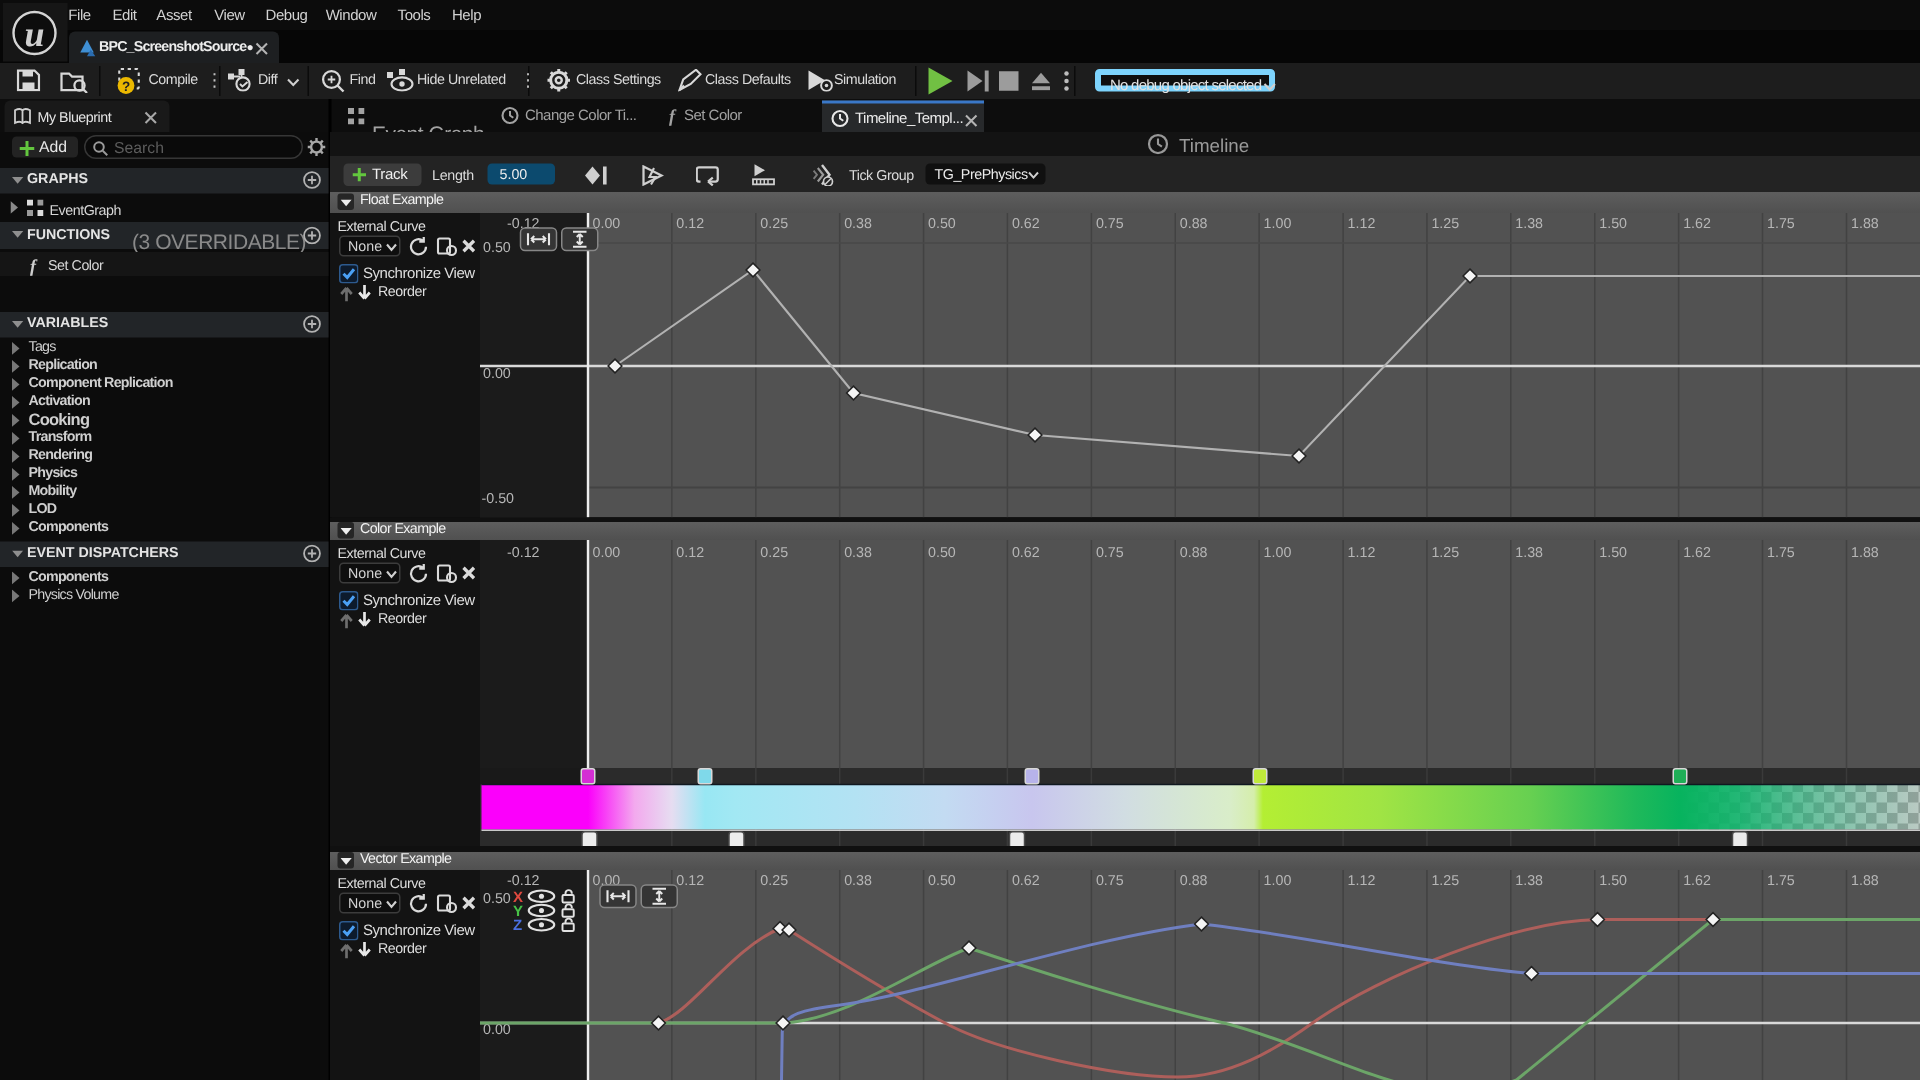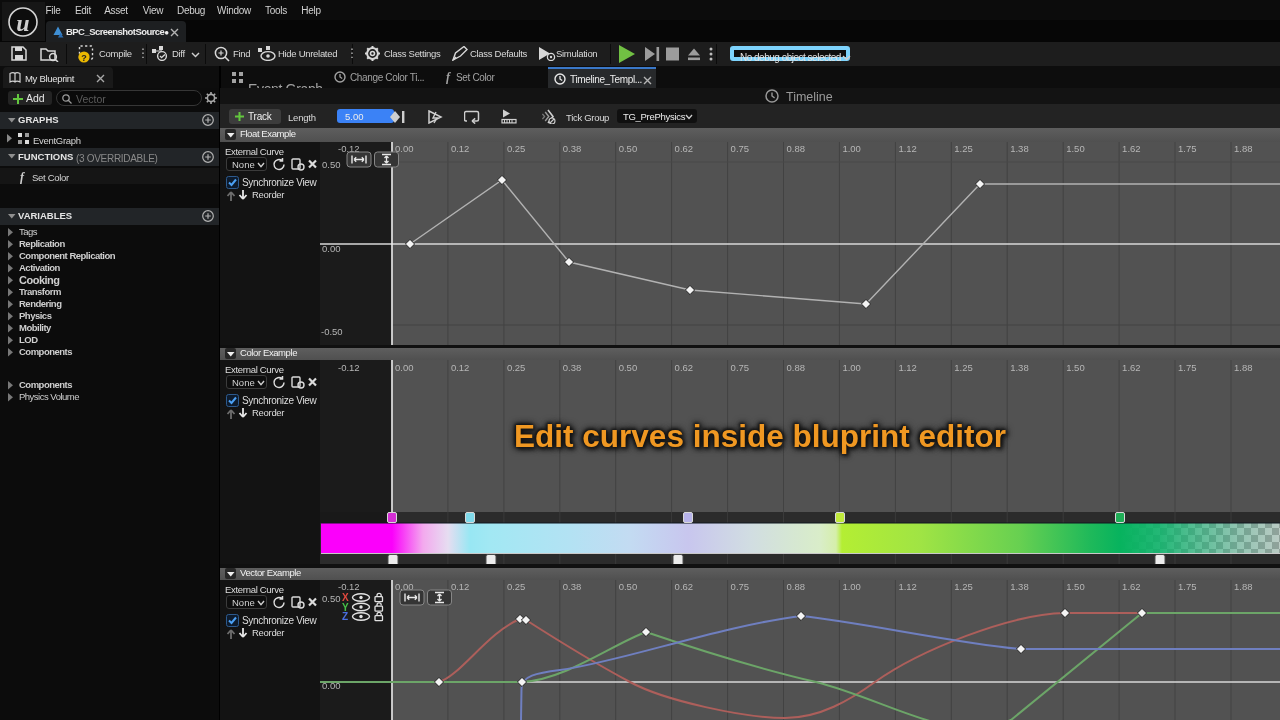--- a/index.html
+++ b/index.html
@@ -170,21 +170,21 @@
   <svg class="abs" style="left:5px;top:2.5px" width="10" height="10">
         <path d="M5 0 V10 M0 5 H10" stroke="#63c73e" stroke-width="2"></path>
       </svg>
   <span class="abs" style="left:18px;top:1px;font-size:10.5px;color:#e8e8e8">Add</span>
 </div>
 <div class="abs" style="left:56px;top:90px;width:144px;height:14px;background:#0a0a0a;border:1px solid #363636;border-radius:8px">
   <svg class="abs" style="left:5px;top:2.5px" width="10" height="10">
     <circle cx="4" cy="4" r="3.2" fill="none" stroke="#9a9a9a" stroke-width="1.3"></circle>
     <path d="M6.5 6.5 L9.5 9.5" stroke="#9a9a9a" stroke-width="1.3"></path>
       </svg>
-  <span class="abs" style="left:19px;top:1.5px;font-size:10.5px;color:#5c5c5c">Vector</span>
+  <span class="abs" style="left:19px;top:1.5px;font-size:10.5px;color:#5c5c5c">Search</span>
 </div>
 <svg class="abs" style="left:205px;top:92px" width="12" height="12">
   <g stroke="#a8a8a8" stroke-width="1.6">
         <path d="M6 0 v12 M0 6 h12 M1.8 1.8 l8.4 8.4 M10.2 1.8 L1.8 10.2"></path>
       </g>
   <circle cx="6" cy="6" r="3.6" fill="#0c0c0c" stroke="#a8a8a8" stroke-width="1.6"></circle>
 </svg>
 <div class="abs" style="left:0;top:112px;width:219px;height:17px;background:#222528">
       <svg class="abs" style="left:8px;top:6px" width="8" height="5">
         <path d="M0 0 H7.5 L3.75 4.5 Z" fill="#8f8f8f"></path>
@@ -203,21 +203,21 @@
       <rect x="7" y="0" width="4" height="4" fill="#9a9a9a"></rect>
   <rect x="0" y="7" width="4" height="4" fill="#9a9a9a"></rect>
       <rect x="7" y="7" width="4" height="4" fill="#dcdcdc"></rect>
     </svg>
 <div class="abs" style="left:33px;top:134.5px;font-size:9.5px;letter-spacing:-0.3px;color:#d6d6d6">EventGraph</div>
 <div class="abs" style="left:0;top:148px;width:219px;height:18px;background:#222528">
       <svg class="abs" style="left:8px;top:6px" width="8" height="5">
         <path d="M0 0 H7.5 L3.75 4.5 Z" fill="#8f8f8f"></path>
       </svg>
       <span class="abs" style="left:18px;top:3px;font-size:9.5px;font-weight:bold;color:#e4e4e4;letter-spacing:0px">FUNCTIONS</span>
-      <span class="abs nw" style="left:76px;top:4.5px;font-size:10px;letter-spacing:-0.3px;color:#8a8a8a">(3 OVERRIDABLE)</span>
+      <span class="abs nw" style="left:88px;top:4.5px;font-size:14px;letter-spacing:-0.3px;color:#8a8a8a">(3 OVERRIDABLE)</span>
       <svg class="abs" style="left:202px;top:3px" width="12" height="12">
         <circle cx="6" cy="6" r="5.3" fill="none" stroke="#b2b2b2" stroke-width="1.2"></circle>
         <path d="M6 3.2 V8.8 M3.2 6 H8.8" stroke="#b2b2b2" stroke-width="1.2"></path>
       </svg>
     </div>
 <div class="abs" style="left:0;top:168px;width:219px;height:16px;background:#151515"></div>
 <span class="abs" style="left:20px;top:170px;font:italic bold 12px 'Liberation Serif';color:#cfcfcf">f</span>
 <div class="abs" style="left:32px;top:171.5px;font-size:9.5px;letter-spacing:-0.3px;color:#d6d6d6">Set Color</div>
 <div class="abs" style="left:0;top:208px;width:219px;height:17px;background:#222528">
       <svg class="abs" style="left:8px;top:6px" width="8" height="5">
@@ -266,20 +266,30 @@
     </svg>
 <div class="abs" style="left:19px;top:322px;font-size:9.5px;font-weight:bold;letter-spacing:-0.5px;color:#cfcfcf">Mobility</div>
 <svg class="abs" style="left:8px;top:336px" width="6" height="9">
       <path d="M0 0 L5 4.25 L0 8.5 Z" fill="#787878"></path>
     </svg>
 <div class="abs" style="left:19px;top:334px;font-size:9.5px;font-weight:bold;letter-spacing:-0.5px;color:#cfcfcf">LOD</div>
 <svg class="abs" style="left:8px;top:348px" width="6" height="9">
       <path d="M0 0 L5 4.25 L0 8.5 Z" fill="#787878"></path>
     </svg>
 <div class="abs" style="left:19px;top:346px;font-size:9.5px;font-weight:bold;letter-spacing:-0.5px;color:#cfcfcf">Components</div>
+<div class="abs" style="left:0;top:361px;width:219px;height:17px;background:#222528">
+      <svg class="abs" style="left:8px;top:6px" width="8" height="5">
+        <path d="M0 0 H7.5 L3.75 4.5 Z" fill="#8f8f8f"></path>
+      </svg>
+      <span class="abs" style="left:18px;top:2px;font-size:9.5px;font-weight:bold;color:#e4e4e4;letter-spacing:0px">EVENT DISPATCHERS</span>
+      <svg class="abs" style="left:202px;top:2px" width="12" height="12">
+        <circle cx="6" cy="6" r="5.3" fill="none" stroke="#b2b2b2" stroke-width="1.2"></circle>
+        <path d="M6 3.2 V8.8 M3.2 6 H8.8" stroke="#b2b2b2" stroke-width="1.2"></path>
+      </svg>
+    </div>
 <svg class="abs" style="left:8px;top:381px" width="6" height="9">
       <path d="M0 0 L5 4.25 L0 8.5 Z" fill="#787878"></path>
     </svg>
 <div class="abs" style="left:19px;top:379px;font-size:9.5px;font-weight:bold;letter-spacing:-0.5px;color:#cfcfcf">Components</div>
 <svg class="abs" style="left:8px;top:393px" width="6" height="9">
       <path d="M0 0 L5 4.25 L0 8.5 Z" fill="#787878"></path>
     </svg>
 <div class="abs" style="left:19px;top:391px;font-size:9.5px;font-weight:normal;letter-spacing:-0.5px;color:#cfcfcf">Physics Volume</div>
 <div class="abs" style="left:220px;top:88px;width:1060px;height:16px;background:#131313"></div>
 <svg class="abs" style="left:765px;top:89px" width="14" height="14">
@@ -288,21 +298,21 @@
     </svg>
 <div class="abs" style="left:786px;top:89.5px;font-size:12.5px;color:#9a9a9a">Timeline</div>
 <div class="abs" style="left:220px;top:104px;width:1060px;height:24px;background:#232323"></div>
 <div class="abs" style="left:229px;top:109px;width:52px;height:15px;background:#3c3c3c;border-radius:3px">
   <svg class="abs" style="left:6px;top:3px" width="9" height="9">
         <path d="M4.5 0 V9 M0 4.5 H9" stroke="#63c73e" stroke-width="2"></path>
       </svg>
   <span class="abs" style="left:19px;top:1.5px;font-size:10px;letter-spacing:-0.2px;color:#f0f0f0">Track</span>
 </div>
 <div class="abs" style="left:288px;top:111.5px;font-size:9.5px;letter-spacing:-0.2px;color:#dadada">Length</div>
-<div class="abs" style="left:337px;top:109px;width:57px;height:14px;background:#3b82f6;border-radius:3px">
+<div class="abs" style="left:325px;top:109px;width:45px;height:14px;background:#0c4a6e;border-radius:3px">
   <span class="abs" style="left:8px;top:2px;font-size:9.5px;color:#ececec">5.00</span>
     </div>
 <svg class="abs" style="left:390px;top:110px" width="15" height="14">
   <path d="M5 1 L10 7 L5 13 L0 7 Z" fill="#cfcfcf"></path>
       <rect x="12" y="1" width="2.4" height="12" fill="#cfcfcf"></rect>
     </svg>
 <svg class="abs" style="left:428px;top:110px" width="15" height="14">
   <path d="M1 1 L13 7 L1 13 Z" fill="none" stroke="#cfcfcf" stroke-width="1.5"></path>
   <path d="M8 2 L5 8 H9 L6 13" stroke="#cfcfcf" stroke-width="1.4" fill="none"></path>
     </svg>
@@ -660,16 +670,12 @@
       <rect x="0.5" y="0.5" width="12" height="12" rx="2" fill="#0d1b2d" stroke="#2d5a8e" stroke-width="1"></rect>
       <path d="M3 6.5 L5.5 9 L10 3.5" stroke="#4ba0f4" stroke-width="2" fill="none"></path>
     </svg>
     <div class="abs nw" style="left:22px;top:35px;font-size:10px;letter-spacing:-0.3px;color:#dedede">Synchronize View</div>
     <svg class="abs" style="left:6px;top:48px" width="24" height="11">
       <path d="M5 11 V2 M5 2 L1.5 6 M5 2 L8.5 6" stroke="#6e6e6e" stroke-width="1.8" fill="none"></path>
       <path d="M17 0 V9 M17 9 L13.5 5 M17 9 L20.5 5" stroke="#e8e8e8" stroke-width="1.8" fill="none"></path>
     </svg>
     <div class="abs nw" style="left:32px;top:47px;font-size:9.5px;letter-spacing:-0.3px;color:#dedede">Reorder</div>
   </div>
-<div class="abs" style="left:360px;top:418px;width:800px;text-align:center;
-  font-size:31.5px;font-weight:bold;color:#f09822;
-  text-shadow:0 0 8px #141414,0 0 6px #141414,0 0 4px #141414,2px 2px 4px #141414,-1px -1px 3px #141414">
-Edit curves inside bluprint editor</div>
 </div>
 </body></html>

